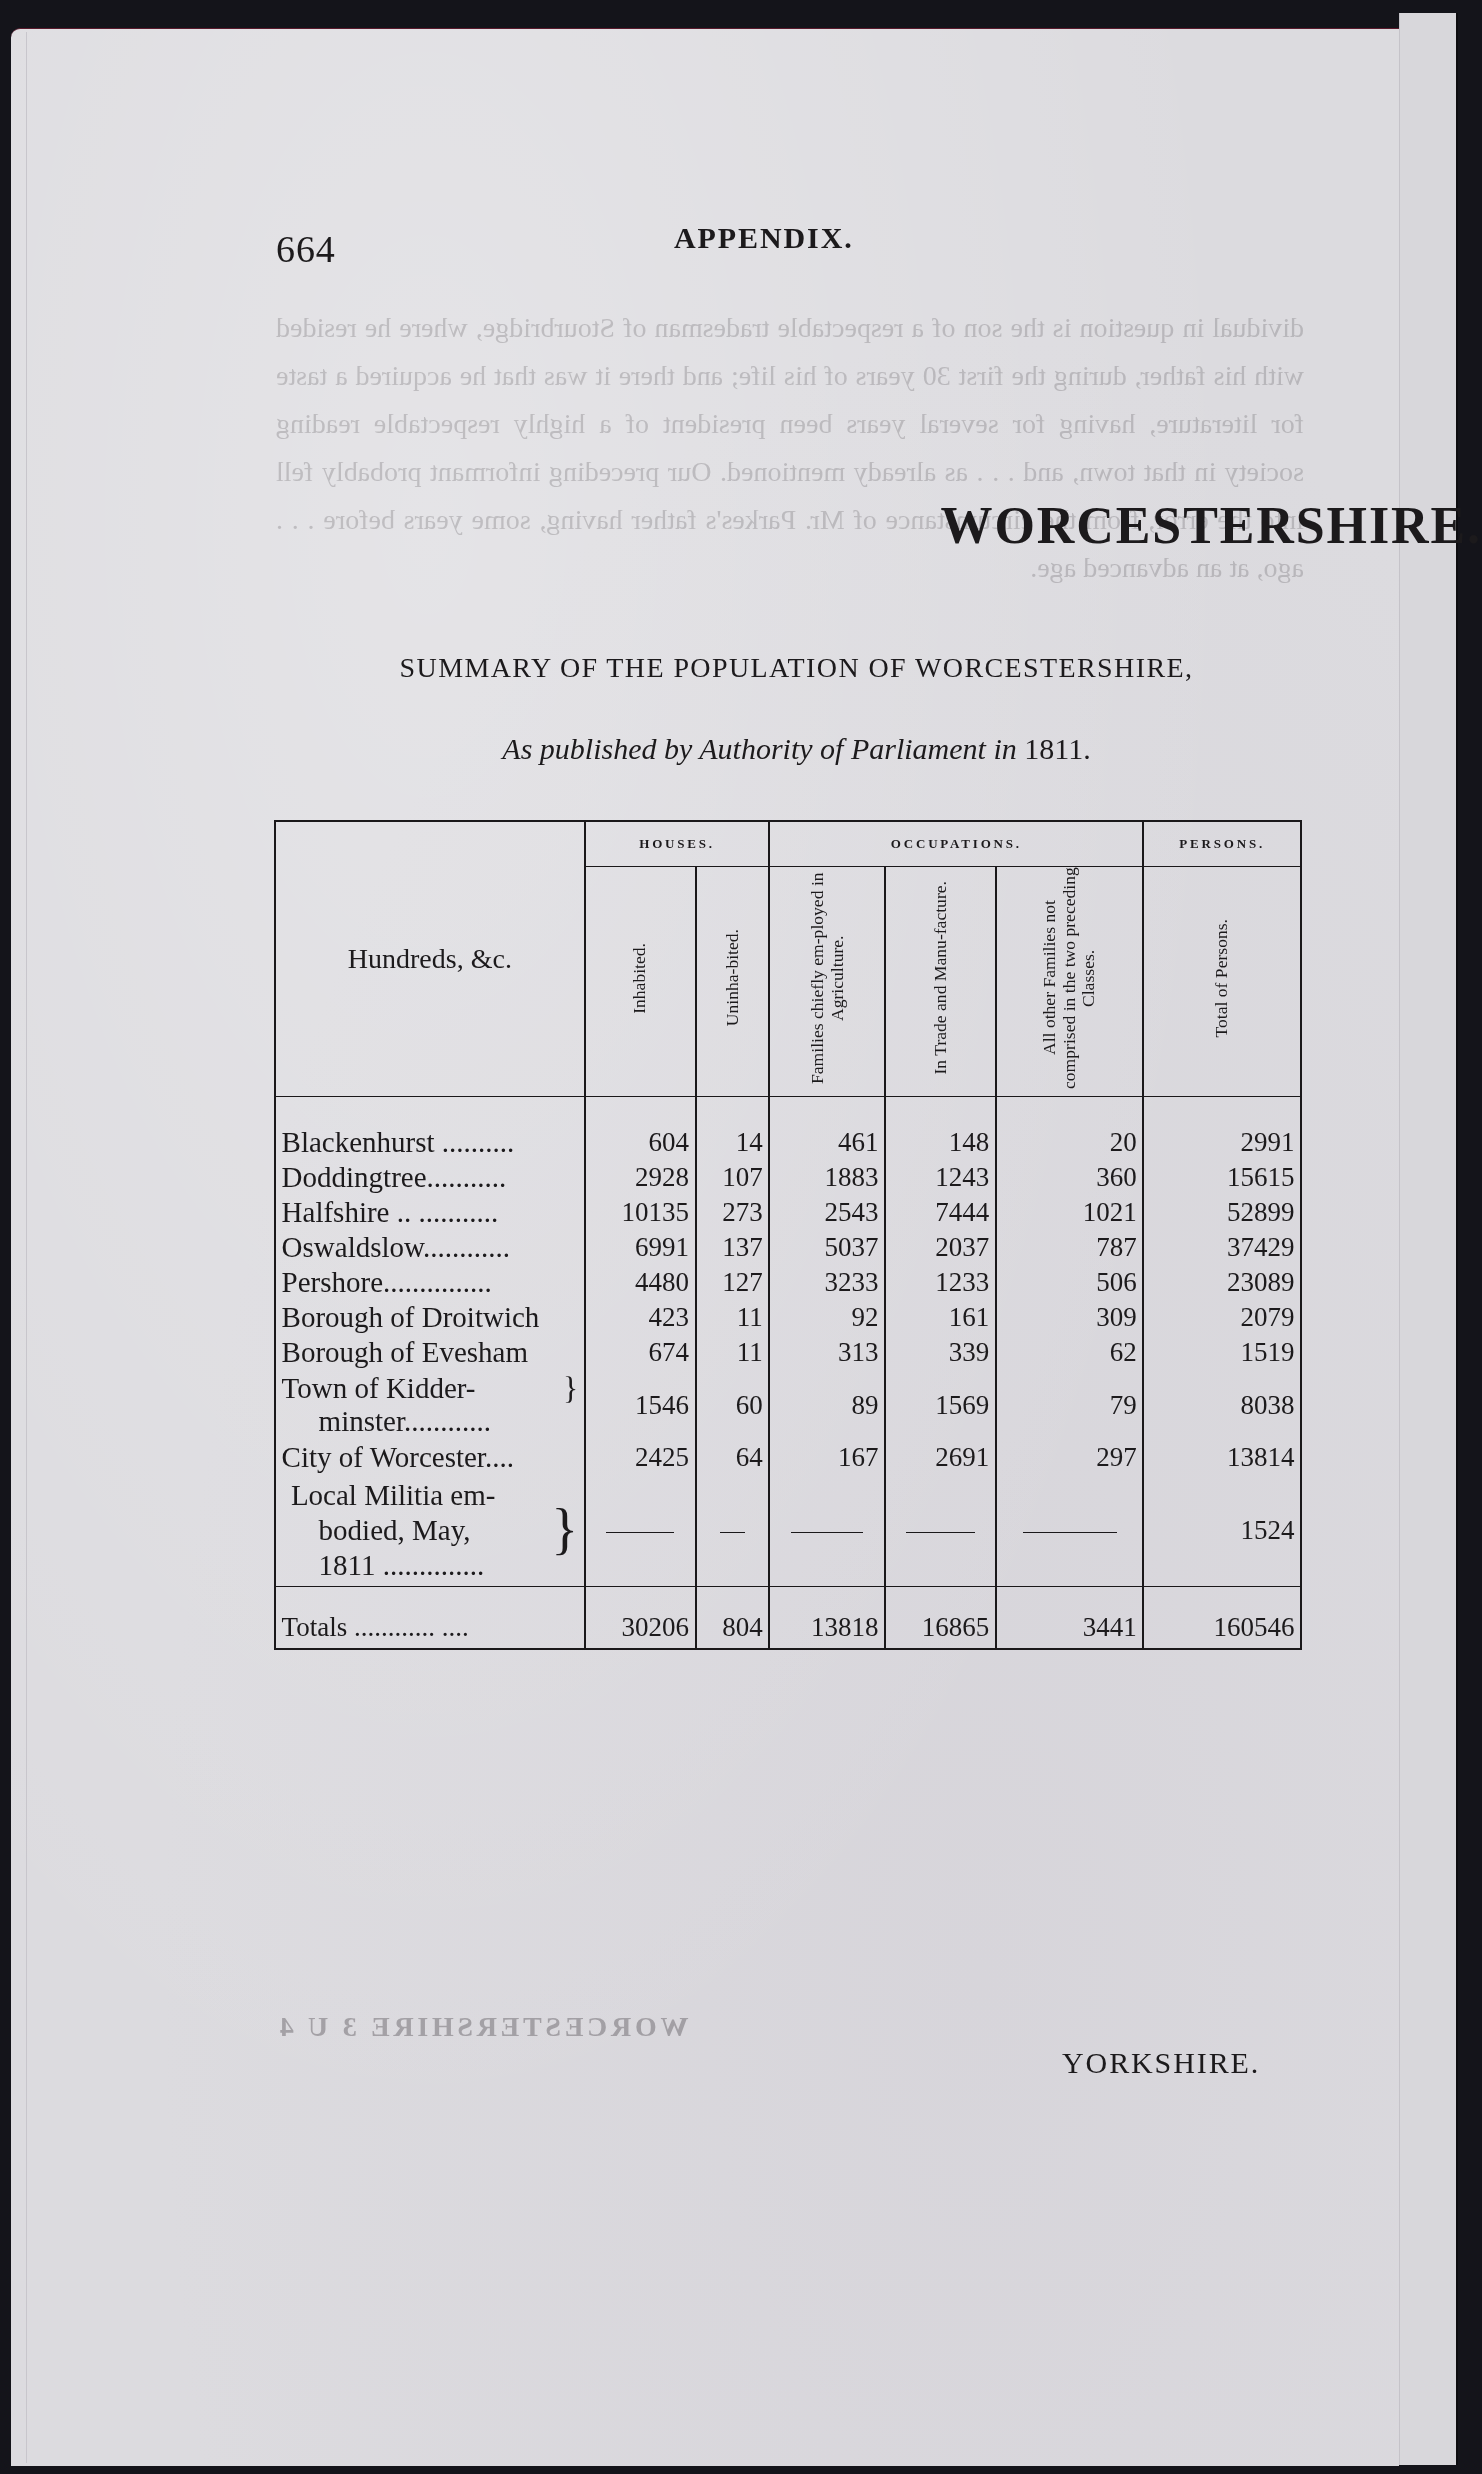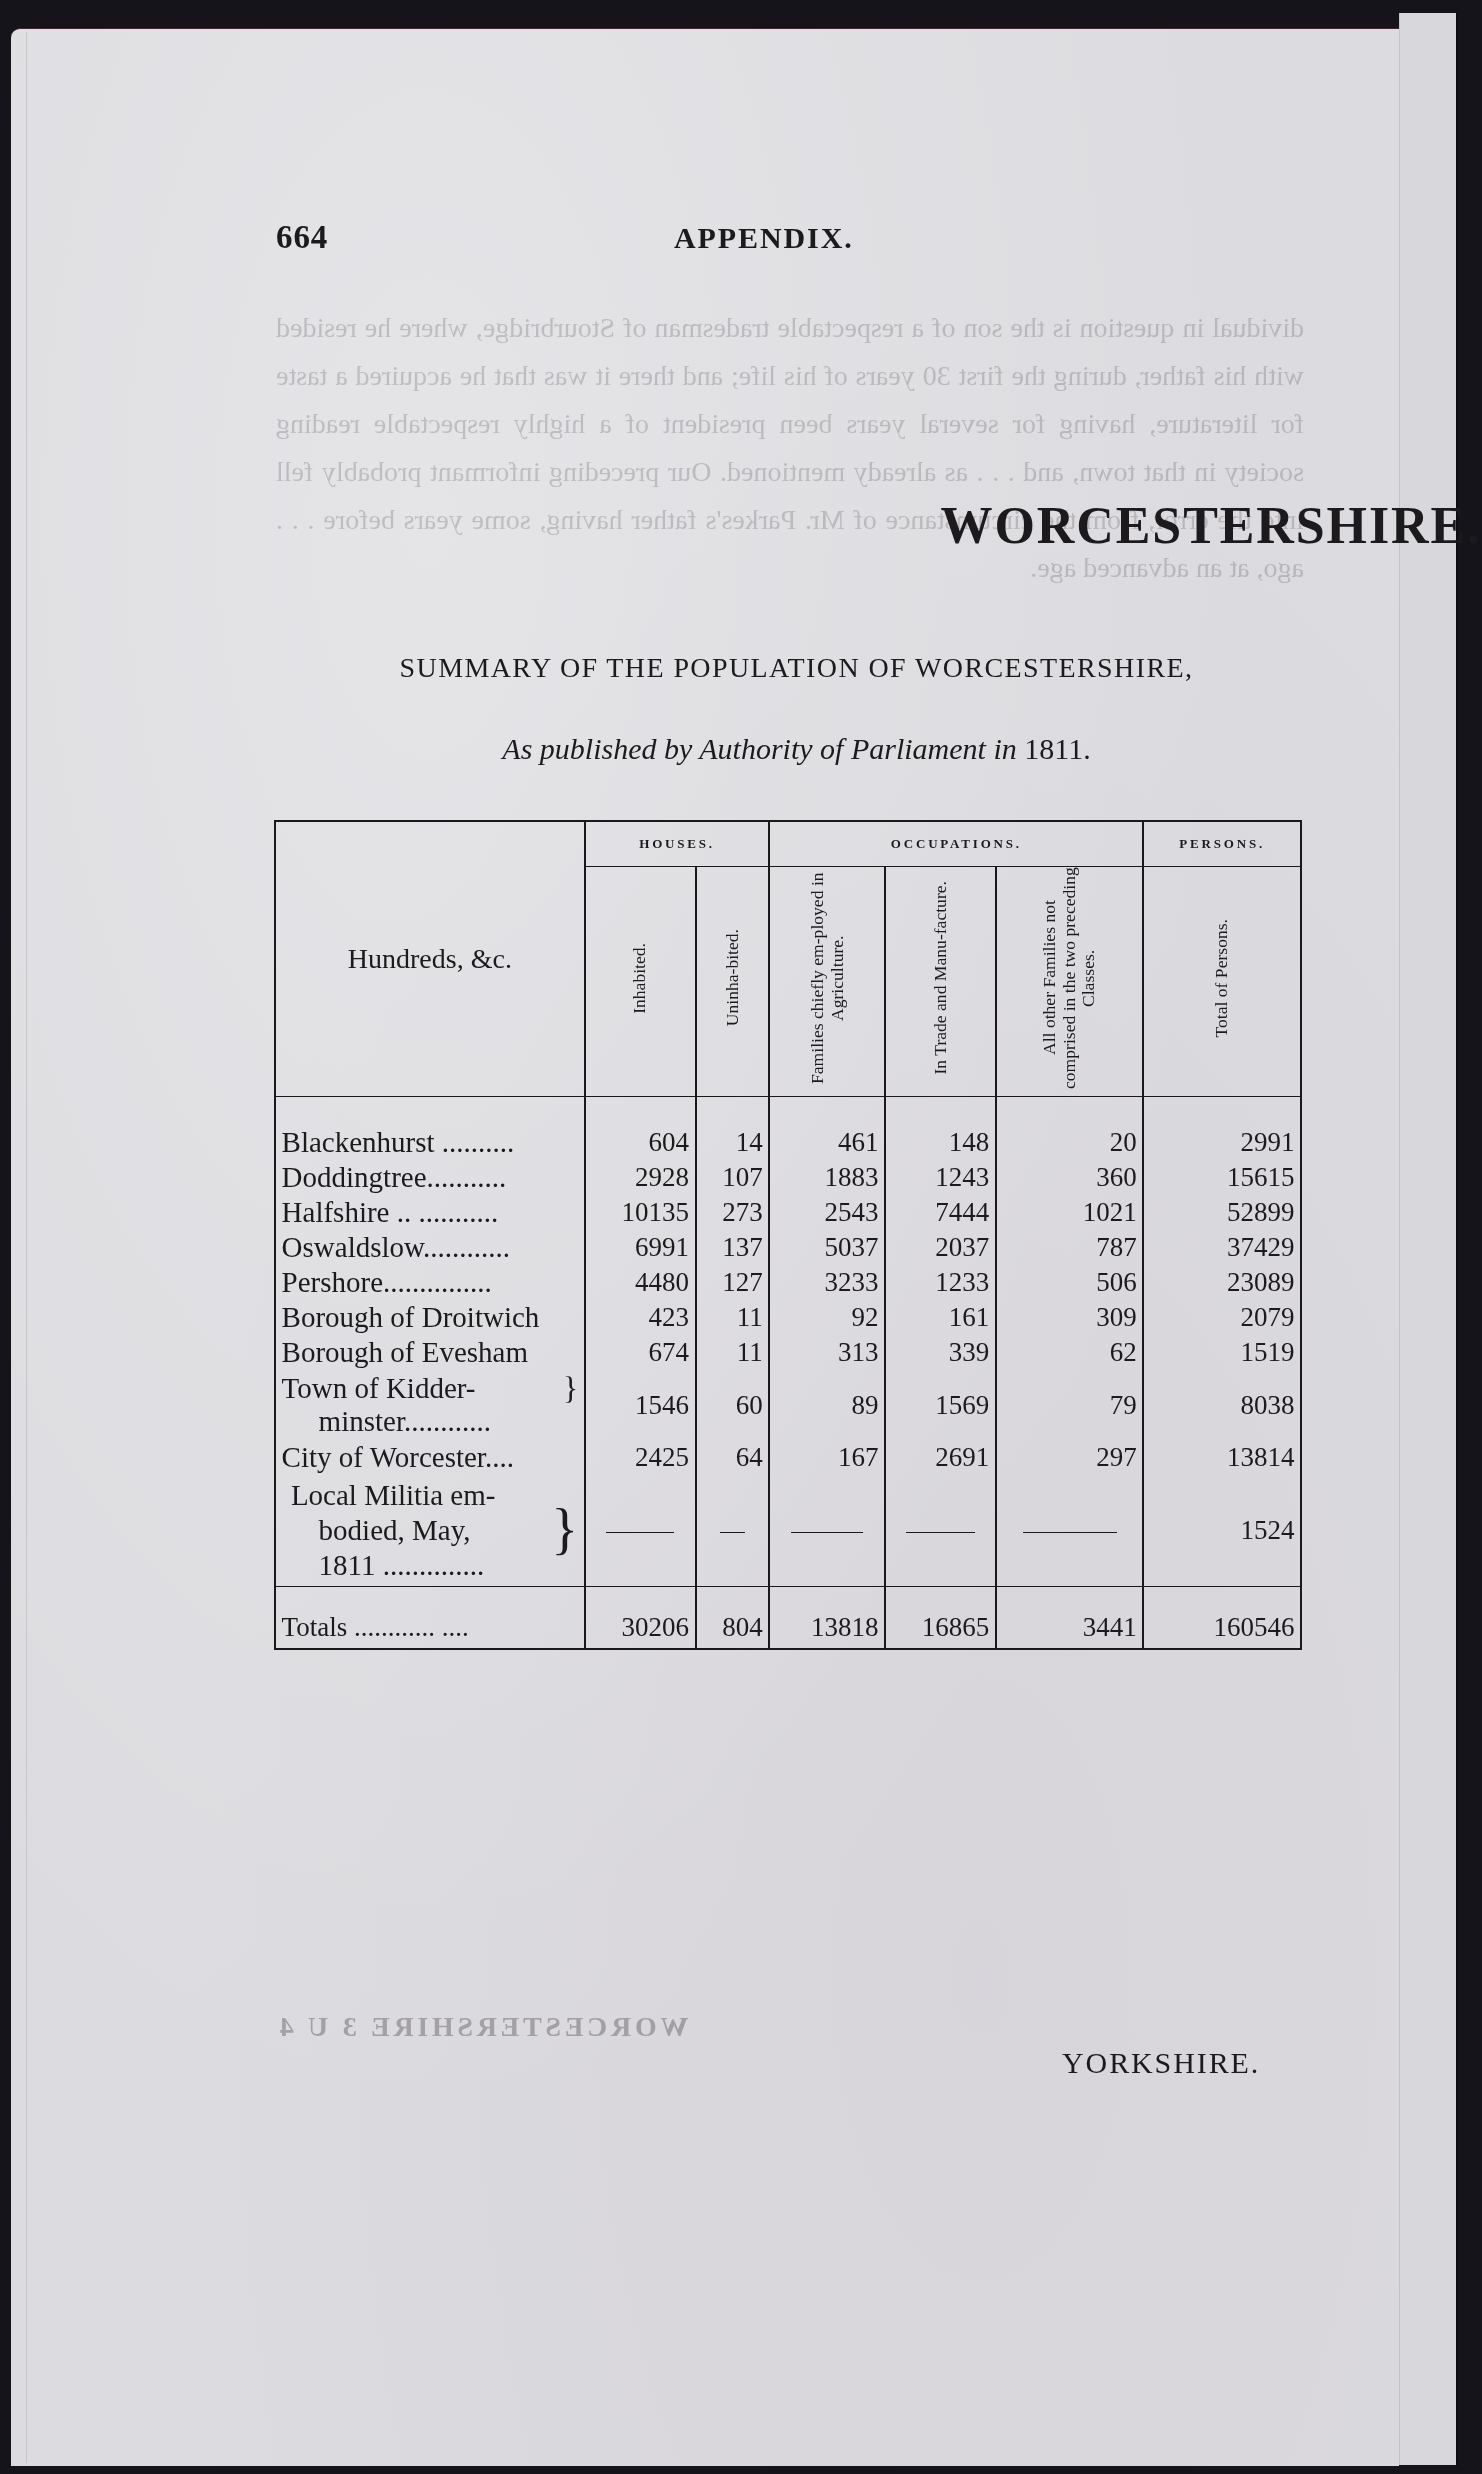--- a/index.html
+++ b/index.html
@@ -29,22 +29,22 @@
   .page-edge-right {
     position: absolute; left: 1399px; top: 13px; width: 56px; height: 2452px;
     background: #d8d7db;
     border-left: 0.9px solid #c5c3c9;
     border-right: 2.8px solid #0d0d10;
   }
   .header-row {
     position: absolute; left: 276px; top: 219px; width: 1028px; height: 46px;
   }
   .page-num {
-    position: absolute; left: 0; top: 0;
-    font-size: 33px; font-weight: bold; letter-spacing: 0.9px;
+    position: absolute; left: 0; top: 8px;
+    font-size: 38px; font-weight: normal; letter-spacing: 0.9px;
   }
   .running-head {
     position: absolute; left: 398px; top: 1.9px;
     font-size: 30px; font-weight: bold; letter-spacing: 1.9px;
   }
   .bleed {
     position: absolute; left: 276px; top: 304px; width: 1028px;
     color: rgba(60,55,60,0.22);
     font-size: 28px; line-height: 48px;
     transform: scaleX(-1);

